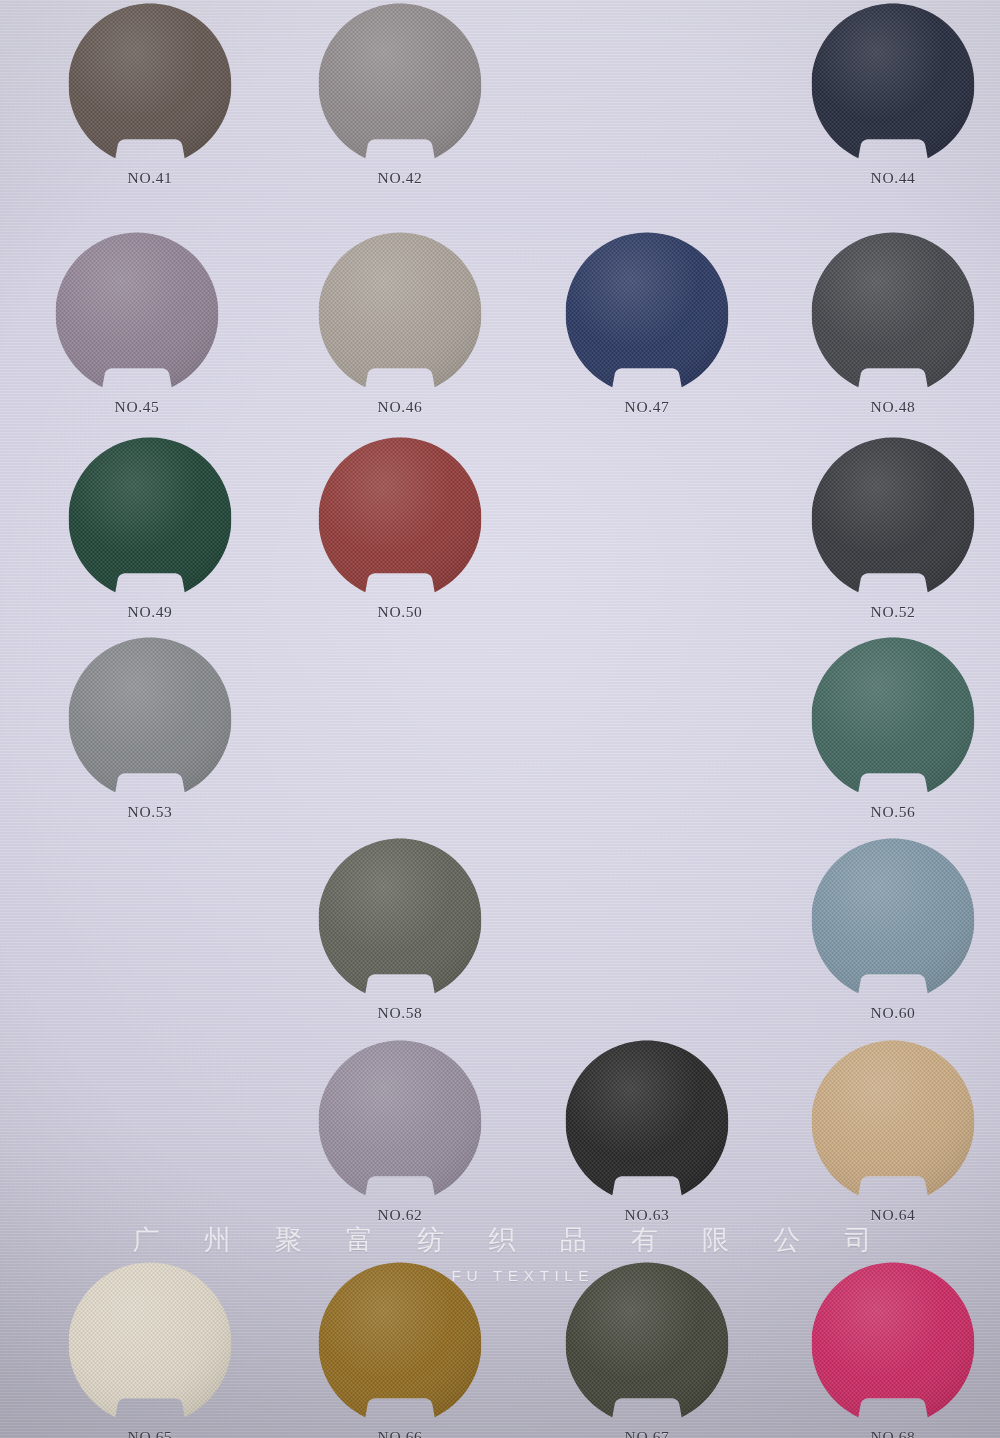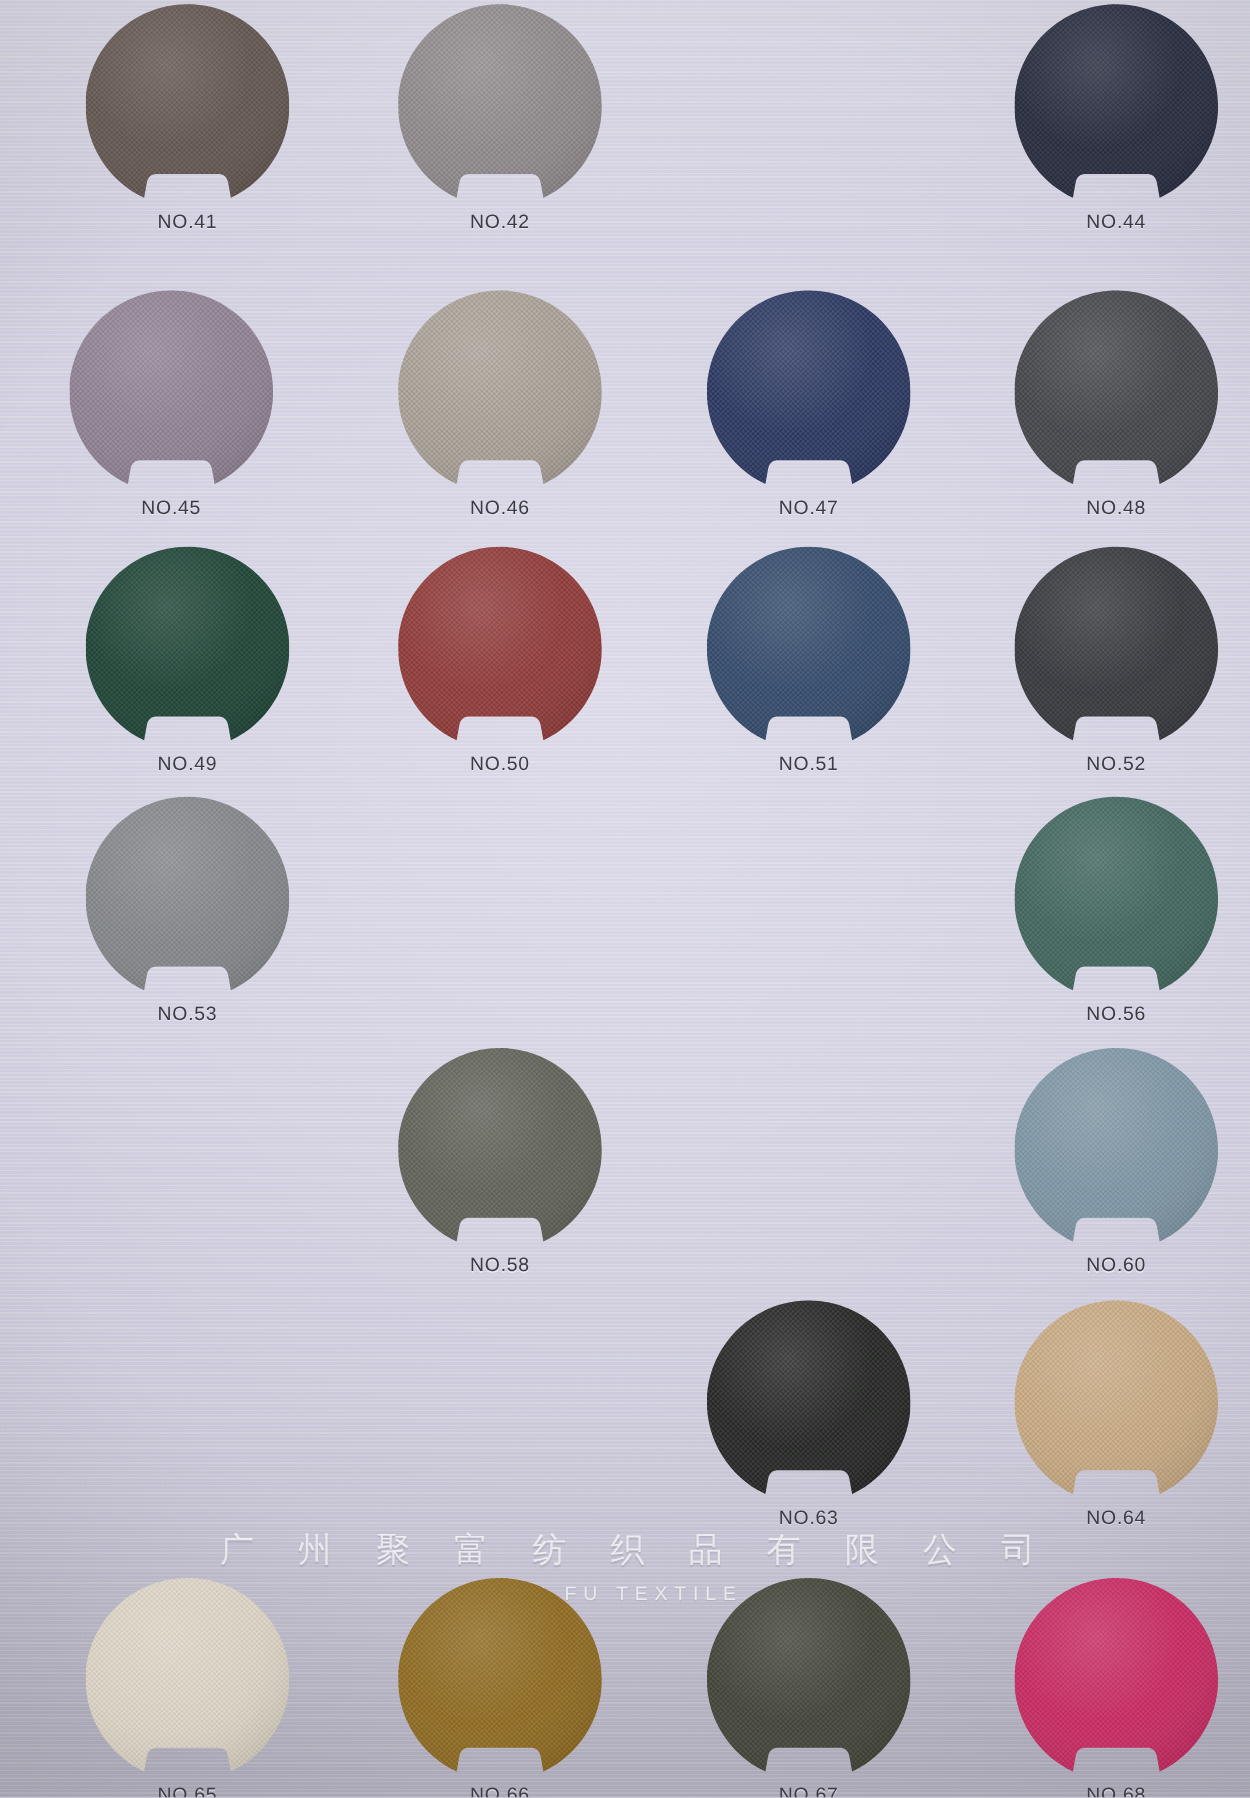--- a/index.html
+++ b/index.html
@@ -51,21 +51,21 @@
     z-index: 6;
     pointer-events: none;
     text-align: center;
     user-select: none;
   }
   #wm-cn {
     font-size: 27px;
     letter-spacing: 14px;
     color: rgba(255,255,255,.70);
     text-shadow: 0 1px 1px rgba(120,118,135,.30);
-    font-family: Liberation Sans, sans-serif;
+    font-family: Liberation Mono, monospace;
     white-space: nowrap;
     padding-left: 18px;
   }
   #wm-en {
     margin-top: 9px;
     font-size: 15.5px;
     letter-spacing: 5.5px;
     color: rgba(255,255,255,.72);
     text-shadow: 0 1px 1px rgba(120,118,135,.26);
     white-space: nowrap;
@@ -76,20 +76,21 @@
   #grid {
     position: absolute;
     inset: 0;
     z-index: 8;
   }
 
   .cell {
     position: absolute;
     width: 250px;
     height: 200px;
+    font-family: Liberation Serif, serif;
   }
 
   .swatch-wrap {
     position: absolute;
     left: 50%;
     top: 0;
     transform: translateX(-50%);
     width: 163px;
     height: 163px;
   }
@@ -270,33 +271,20 @@
             <g clip-path="url(#notched-circle)">
               <rect class="fabric" width="163" height="163" fill="#8e3331"></rect>
               <rect width="163" height="163" fill="url(#weave)"></rect>
               <rect width="163" height="163" fill="url(#sheen)"></rect>
             </g>
             <rect width="163" height="163" fill="none"></rect>
           </svg>
           <div class="label">NO.50</div>
         </div>
       </div>
-      <div class="cell" style="left: 522px; top: 437px;">
-        <div class="swatch-wrap">
-          <svg class="swatch-svg" viewBox="0 0 163 163">
-            <g clip-path="url(#notched-circle)">
-              <rect class="fabric" width="163" height="163" fill="#2b4467"></rect>
-              <rect width="163" height="163" fill="url(#weave)"></rect>
-              <rect width="163" height="163" fill="url(#sheen)"></rect>
-            </g>
-            <rect width="163" height="163" fill="none"></rect>
-          </svg>
-          <div class="label">NO.51</div>
-        </div>
-      </div>
       <div class="cell" style="left: 768px; top: 437px;">
         <div class="swatch-wrap">
           <svg class="swatch-svg" viewBox="0 0 163 163">
             <g clip-path="url(#notched-circle)">
               <rect class="fabric" width="163" height="163" fill="#2e3036"></rect>
               <rect width="163" height="163" fill="url(#weave)"></rect>
               <rect width="163" height="163" fill="url(#sheen)"></rect>
             </g>
             <rect width="163" height="163" fill="none"></rect>
           </svg>
@@ -346,20 +334,33 @@
         <div class="swatch-wrap">
           <svg class="swatch-svg" viewBox="0 0 163 163">
             <g clip-path="url(#notched-circle)">
               <rect class="fabric" width="163" height="163" fill="#7b94a4"></rect>
               <rect width="163" height="163" fill="url(#weave)"></rect>
               <rect width="163" height="163" fill="url(#sheen)"></rect>
             </g>
             <rect width="163" height="163" fill="none"></rect>
           </svg>
           <div class="label">NO.60</div>
+        </div>
+      </div>
+      <div class="cell" style="left: 275px; top: 1040px;">
+        <div class="swatch-wrap">
+          <svg class="swatch-svg" viewBox="0 0 163 163">
+            <g clip-path="url(#notched-circle)">
+              <rect class="fabric" width="163" height="163" fill="#948a9b"></rect>
+              <rect width="163" height="163" fill="url(#weave)"></rect>
+              <rect width="163" height="163" fill="url(#sheen)"></rect>
+            </g>
+            <rect width="163" height="163" fill="none"></rect>
+          </svg>
+          <div class="label">NO.62</div>
         </div>
       </div>
       <div class="cell" style="left: 522px; top: 1040px;">
         <div class="swatch-wrap">
           <svg class="swatch-svg" viewBox="0 0 163 163">
             <g clip-path="url(#notched-circle)">
               <rect class="fabric" width="163" height="163" fill="#1c1e1c"></rect>
               <rect width="163" height="163" fill="url(#weave)"></rect>
               <rect width="163" height="163" fill="url(#sheen)"></rect>
             </g>

